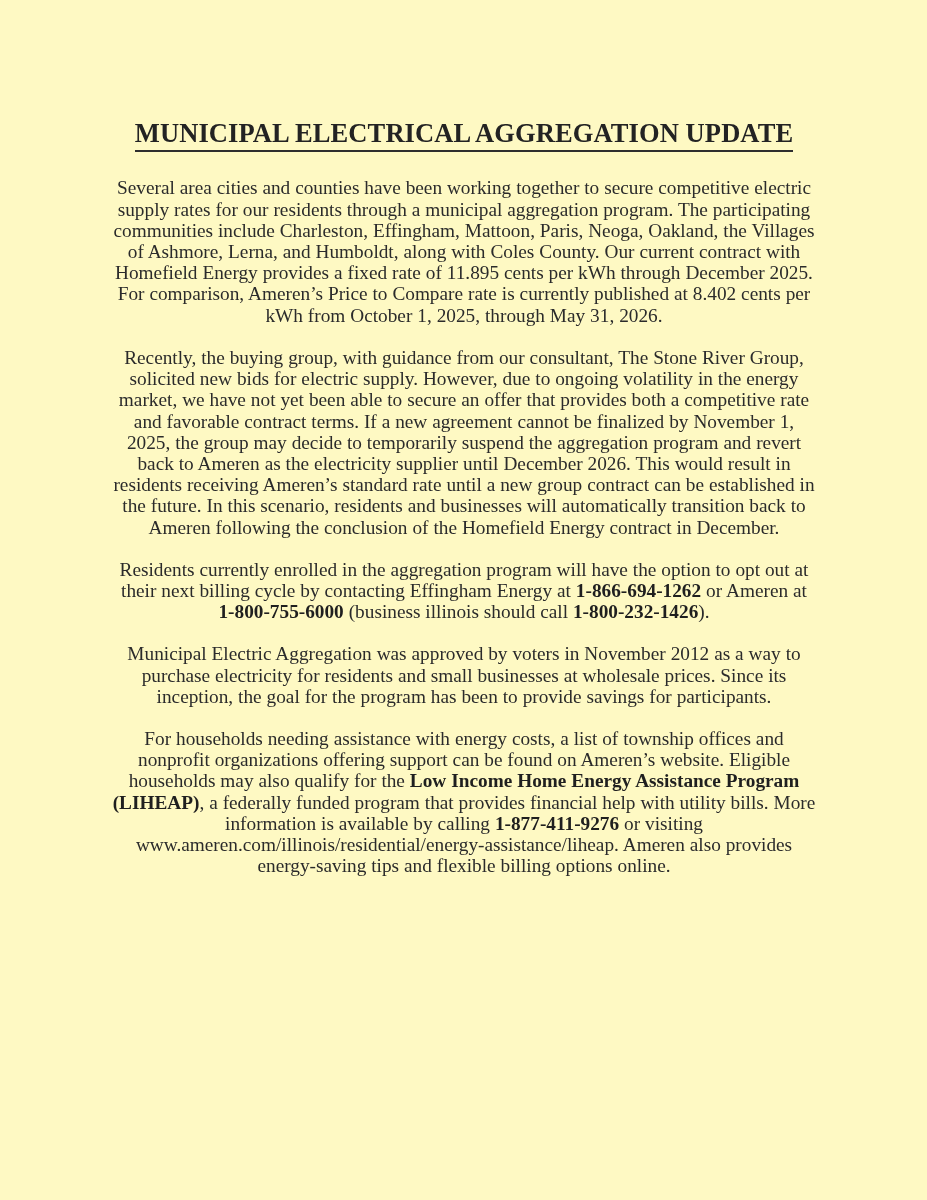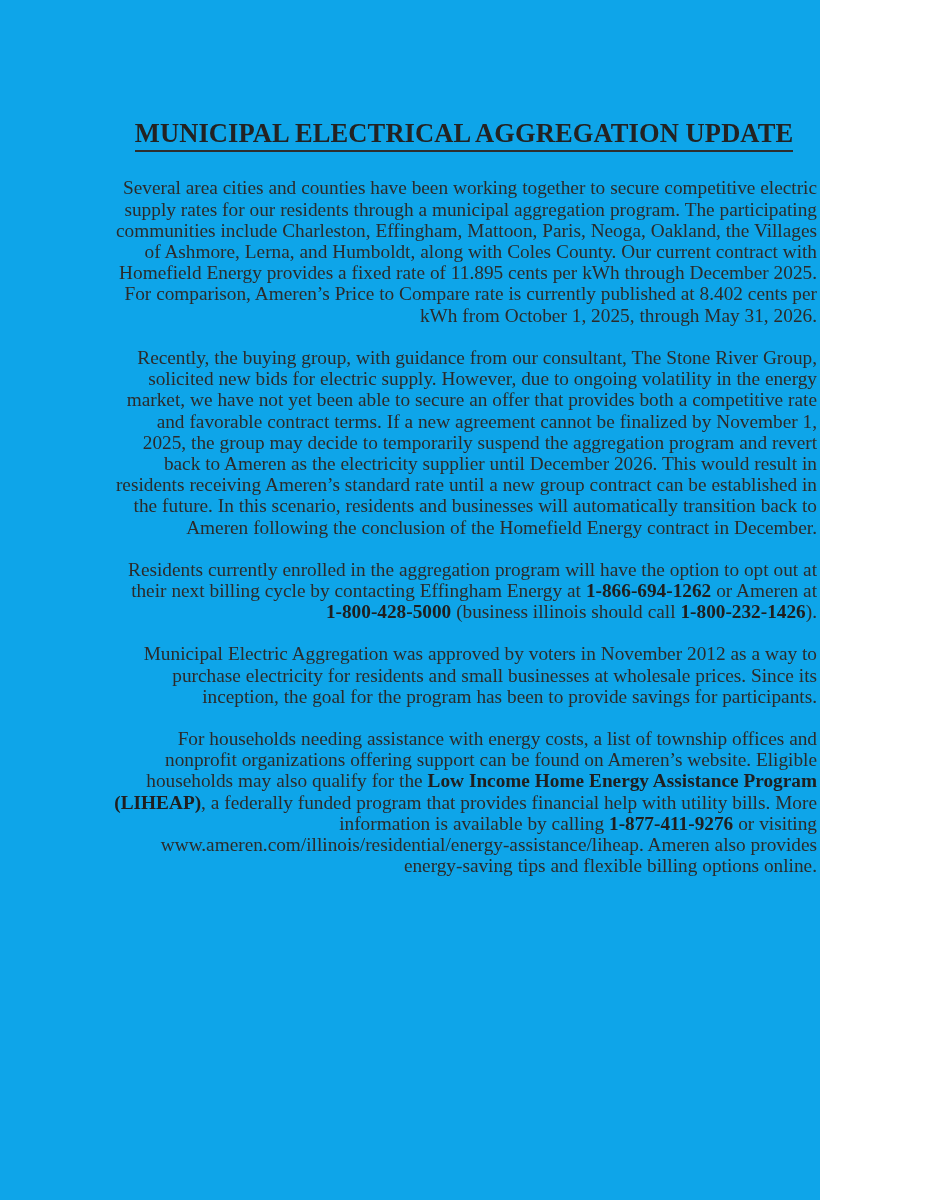--- a/index.html
+++ b/index.html
@@ -2,23 +2,23 @@
 <html><head>
 <meta charset="utf-8">
 <style>
   html, body {
     margin: 0;
     padding: 0;
     background: #ffffff;
   }
   .page {
     position: relative;
-    width: 820px;
+    width: 927px;
     height: 1200px;
-    background: #0ea5e9;
+    background: #fef9c3;
     overflow: hidden;
     font-family: "Liberation Serif", "DejaVu Serif", serif;
     color: #2b2b2b;
   }
   .content {
     position: absolute;
     left: 111px;
     top: 118px;
     width: 706px;
   }
@@ -34,21 +34,21 @@
   }
   .doc-title .title-text {
     border-bottom: 2.4px solid #2e2e2e;
     padding-bottom: 2px;
     display: inline;
   }
   .para {
     font-size: 19.3px;
     line-height: 21.2px;
     margin: 0 0 21px 0;
-    text-align: right;
+    text-align: center;
     color: #2b2b2b;
     word-spacing: 0.1px;
   }
   .para:last-child {
     margin-bottom: 16px;
   }
   b, .b {
     font-weight: bold;
     color: #1f1f1f;
   }
@@ -58,21 +58,21 @@
 
 <div class="page">
   <div class="content">
 
     <h1 class="doc-title"><span class="title-text">MUNICIPAL ELECTRICAL AGGREGATION UPDATE</span></h1>
 
     <p class="para"><span>Several area cities and counties have been working together to secure competitive electric supply rates for our residents through a municipal aggregation program. The participating communities include Charleston, Effingham, Mattoon, Paris, Neoga, Oakland, the Villages of Ashmore, Lerna, and Humboldt, along with Coles County. Our current contract with Homefield Energy provides a fixed rate of 11.895 cents per kWh through December 2025. For comparison, Ameren’s Price to Compare rate is currently published at 8.402 cents per kWh from October 1, 2025, through May 31, 2026.</span></p>
 
     <p class="para"><span>Recently, the buying group, with guidance from our consultant, The Stone River Group, solicited new bids for electric supply. However, due to ongoing volatility in the energy market, we have not yet been able to secure an offer that provides both a competitive rate and favorable contract terms. If a new agreement cannot be finalized by November 1, 2025, the group may decide to temporarily suspend the aggregation program and revert back to Ameren as the electricity supplier until December 2026. This would result in residents receiving Ameren’s standard rate until a new group contract can be established in the future. In this scenario, residents and businesses will automatically transition back to Ameren following the conclusion of the Homefield Energy contract in December.</span></p>
 
-    <p class="para"><span>Residents currently enrolled in the aggregation program will have the option to opt out at their next billing cycle by contacting Effingham Energy at </span><b>1-866-694-1262</b><span> or Ameren at </span><b>1-800-428-5000</b><span> (business illinois should call </span><b>1-800-232-1426</b><span>).</span></p>
+    <p class="para"><span>Residents currently enrolled in the aggregation program will have the option to opt out at their next billing cycle by contacting Effingham Energy at </span><b>1-866-694-1262</b><span> or Ameren at </span><b>1-800-755-6000</b><span> (business illinois should call </span><b>1-800-232-1426</b><span>).</span></p>
 
 
     <p class="para"><span>Municipal Electric Aggregation was approved by voters in November 2012 as a way to purchase electricity for residents and small businesses at wholesale prices. Since its inception, the goal for the program has been to provide savings for participants.</span></p>
 
     <p class="para"><span>For households needing assistance with energy costs, a list of township offices and nonprofit organizations offering support can be found on Ameren’s website. Eligible households may also qualify for the </span><b>Low Income Home Energy Assistance Program (LIHEAP)</b><span>, a federally funded program that provides financial help with utility bills. More information is available by calling </span><b>1-877-411-9276</b><span> or visiting </span><span>www.ameren.com/illinois/residential/energy-assistance/liheap</span><span>. Ameren also provides energy-saving tips and flexible billing options online.</span></p>
 
   </div>
 </div>
 
 </body></html>

